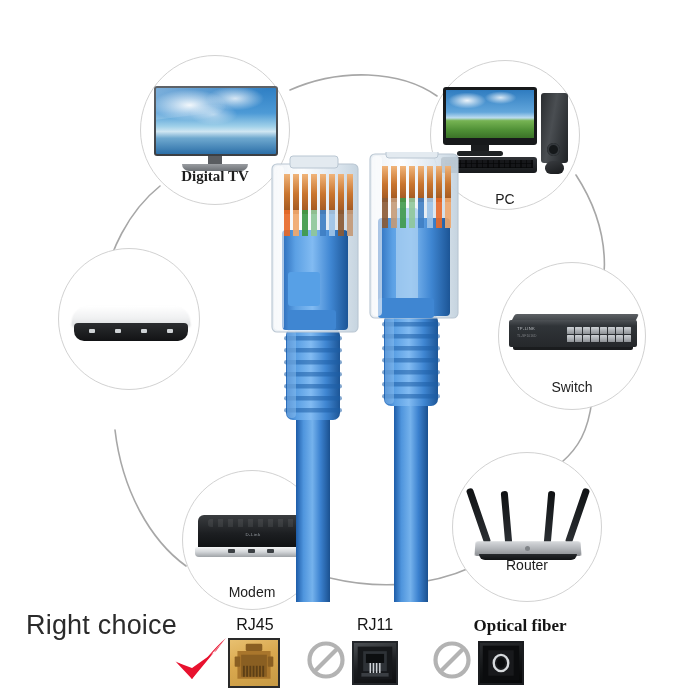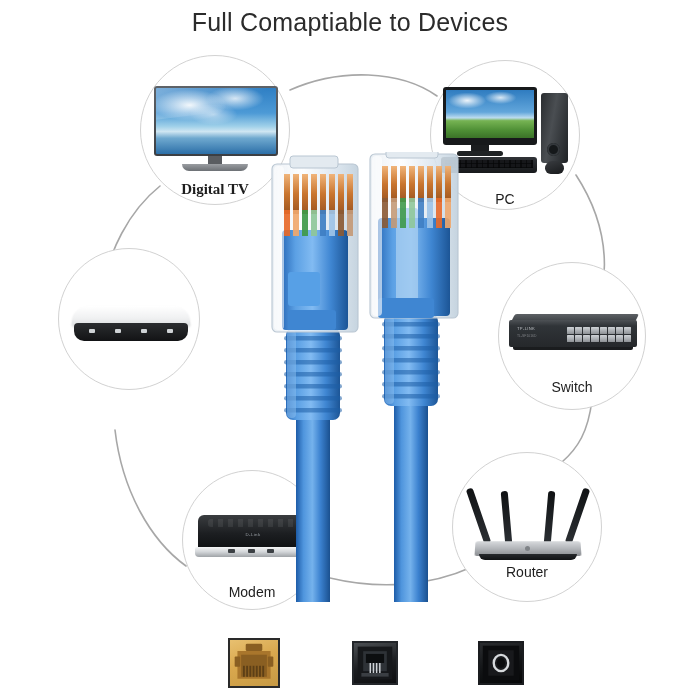--- a/index.html
+++ b/index.html
@@ -239,21 +239,20 @@
     background: linear-gradient(165deg,#2a2c2f 0%,#121416 55%,#050607 100%);
     border: 2px solid #1a1c1f;
     box-sizing: border-box;
   }
 </style>
 </head>
 <body>
 
 <div id="page">
 
-  <div id="title">Full Comaptiable to Devices</div>
 
   <svg id="ring-svg" viewBox="0 0 700 700">
     <g fill="none" stroke="#a7a7a7" stroke-width="1.6" stroke-linecap="round">
       <path d="M290,90 C 340,68 400,70 437,96"></path>
       <path d="M576,175 C 604,218 608,258 602,292"></path>
       <path d="M592,400 C 588,432 578,448 562,462"></path>
       <path d="M472,567 C 430,586 380,590 330,578"></path>
       <path d="M186,566 C 150,540 122,490 115,430"></path>
       <path d="M100,300 C 108,250 130,210 160,186"></path>
     </g>
@@ -262,21 +261,21 @@
   <div class="node" id="node-tv">
     <div class="node-art">
       <div class="tv-body">
           <div class="tv-screen">
             <div class="tv-glare"></div>
           </div>
         </div>
       <div class="tv-neck"></div>
       <div class="tv-base"></div>
     </div>
-    <div class="node-label label-serif-bold" style="top:125px;">Digital TV</div>
+    <div class="node-label label-serif-bold" style="top:112px;">Digital TV</div>
   </div>
 
   <div class="node" id="node-pc">
     <div class="node-art">
       <div class="pc-mon-frame">
           <div class="pc-mon-screen"></div>
         </div>
       <div class="pc-mon-stand"></div>
       <div class="pc-mon-foot"></div>
       <div class="pc-tower">
@@ -352,21 +351,21 @@
   <div class="node" id="node-router">
     <div class="node-art">
       <div class="rt-ant" style="left:22px; top:34px;  height:58px; transform: rotate(-19deg);"></div>
       <div class="rt-ant" style="left:50px; top:38px;  height:54px; transform: rotate(-5deg);"></div>
       <div class="rt-ant" style="left:93px; top:38px;  height:54px; transform: rotate(5deg);"></div>
       <div class="rt-ant" style="left:121px; top:34px; height:58px; transform: rotate(19deg);"></div>
       <div class="rt-base"></div>
       <div class="rt-dot"></div>
       <div class="rt-shadow"></div>
     </div>
-    <div class="node-label label-sans" style="top:99px;">Router</div>
+    <div class="node-label label-sans" style="top:92px;">Router</div>
   </div>
 
   <svg id="cable-svg" viewBox="0 0 230 450">
     <defs>
       <linearGradient id="jacketG" x1="0" y1="0" x2="1" y2="0">
         <stop offset="0%" stop-color="#1d5ca8"></stop>
         <stop offset="22%" stop-color="#4f95dd"></stop>
         <stop offset="48%" stop-color="#75b2ec"></stop>
         <stop offset="72%" stop-color="#3b81cf"></stop>
         <stop offset="100%" stop-color="#1a508f"></stop>
@@ -481,20 +480,41 @@
         <rect x="163" y="46" width="6" height="30" fill="#8fc79a"></rect>
         <rect x="172" y="46" width="6" height="30" fill="#3f7fc4"></rect>
         <rect x="181" y="46" width="6" height="30" fill="#9ec4e8"></rect>
         <rect x="190" y="46" width="6" height="30" fill="#e86a2a"></rect>
         <rect x="199" y="46" width="6" height="30" fill="#f0a86d"></rect>
       </g>
       <rect x="126" y="4" width="10" height="160" rx="4" fill="#ffffff" opacity=".6"></rect>
     </g>
   </svg>
 
+  <div id="bottom">
+    <div id="right-choice">Right choice</div>
+
+    <svg id="check-mark" viewBox="0 0 58 50">
+      <path d="M4,27 L20,44 L53,4 L44,16 L20,33 Z" fill="#e8122f"></path>
+      <path d="M3,26 C10,30 16,37 20,44 C30,28 42,13 54,3 C42,16 30,31 21,36 Z" fill="#e8122f"></path>
+    </svg>
+
+    <div class="opt-label sans" style="left:212px; width:86px;">RJ45</div>
+    <div class="opt-label sans" style="left:332px; width:86px;">RJ11</div>
+    <div class="opt-label serif-bold" style="left:440px; width:160px;">Optical fiber</div>
+
+    <svg class="ban" style="left:306px;" viewBox="0 0 40 40">
+      <circle cx="20" cy="20" r="16.5" fill="none" stroke="#b3b3b3" stroke-width="4.2"></circle>
+      <line x1="9" y1="31" x2="31" y2="9" stroke="#b3b3b3" stroke-width="4.2" stroke-linecap="butt"></line>
+    </svg>
+    <svg class="ban" style="left:432px;" viewBox="0 0 40 40">
+      <circle cx="20" cy="20" r="16.5" fill="none" stroke="#b3b3b3" stroke-width="4.2"></circle>
+      <line x1="9" y1="31" x2="31" y2="9" stroke="#b3b3b3" stroke-width="4.2" stroke-linecap="butt"></line>
+    </svg>
+  </div>
 
   <div id="rj45-icon">
     <svg viewBox="0 0 52 50" style="width:100%;height:100%;display:block;">
       <rect x="17" y="4" width="18" height="8" rx="1.5" fill="#8a5f22"></rect>
       <path d="M8,12 L44,12 L44,42 L8,42 Z" fill="#a9762c"></path>
       <path d="M12,16 L40,16 L40,40 L12,40 Z" fill="#8a5f22"></path>
       <rect x="5" y="18" width="6" height="11" rx="1" fill="#8a5f22"></rect>
       <rect x="41" y="18" width="6" height="11" rx="1" fill="#8a5f22"></rect>
       <g fill="#5d3f16">
         <rect x="14" y="28" width="2" height="12"></rect>

